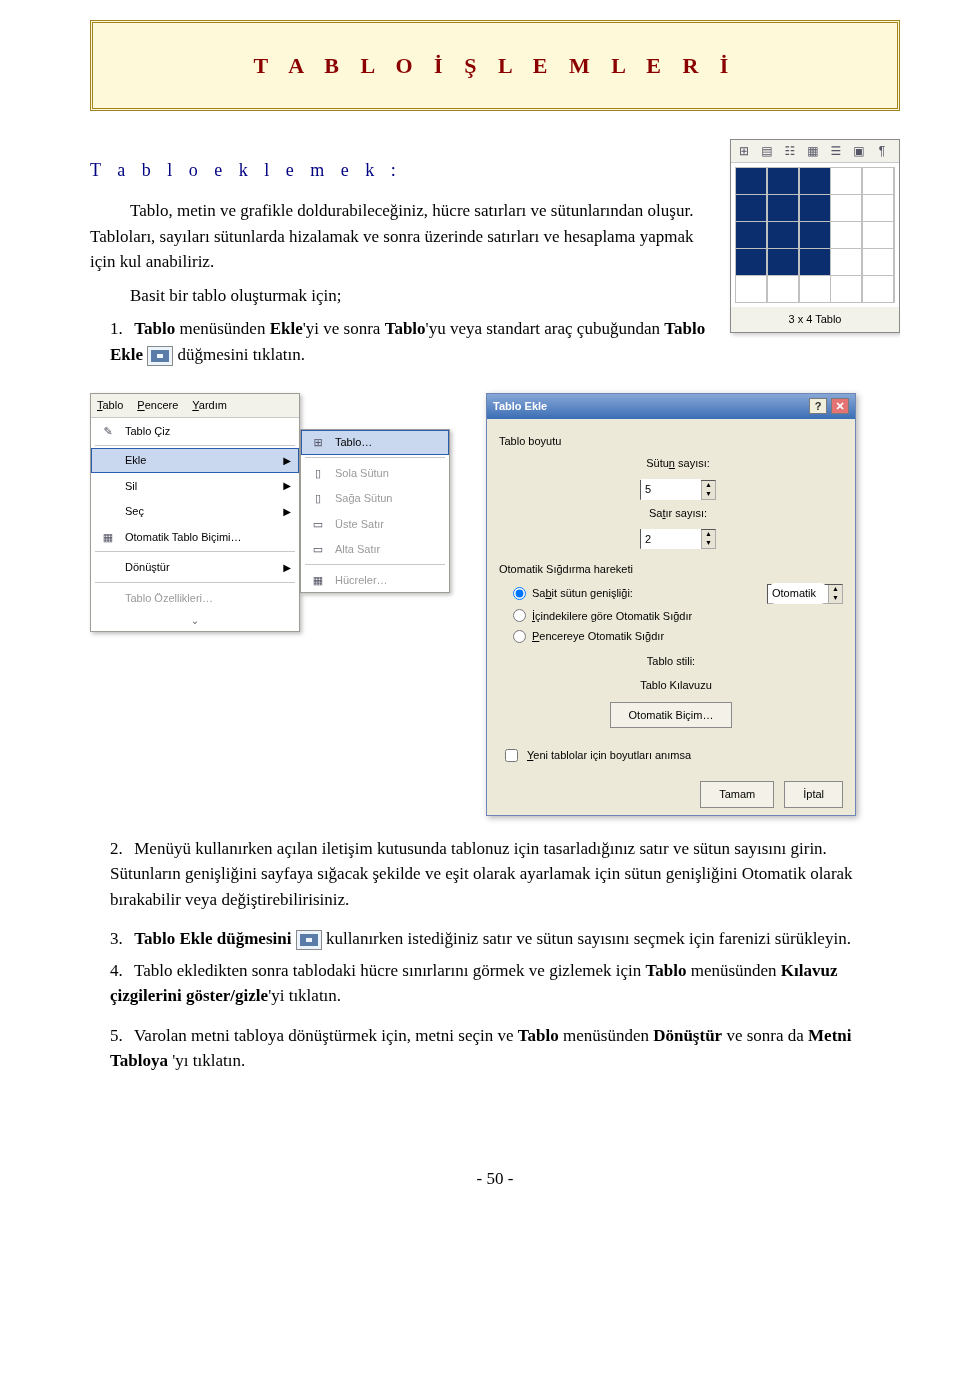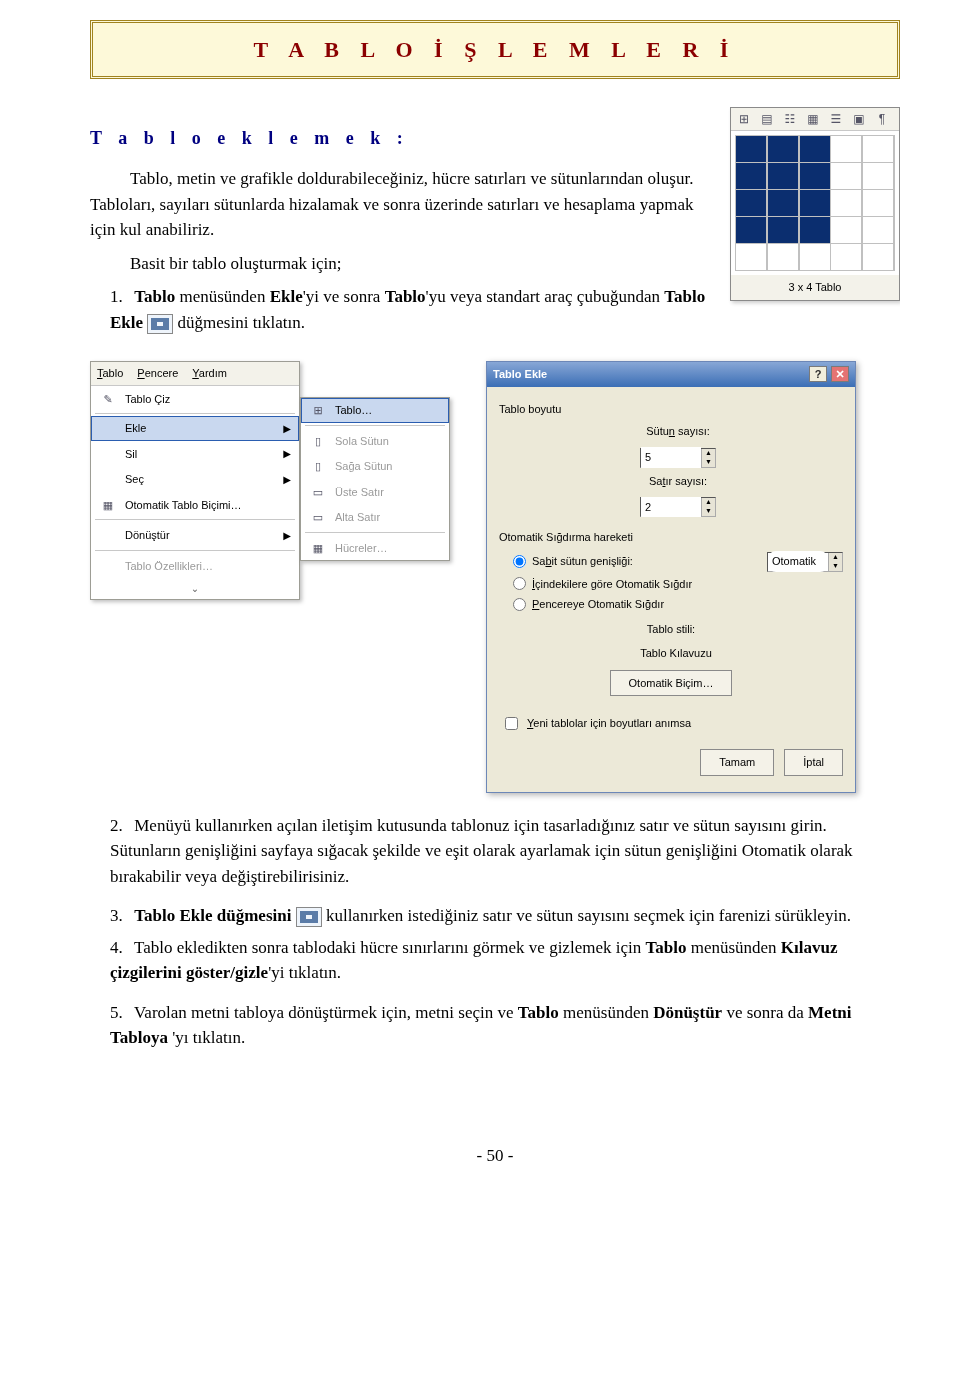--- a/index.html
+++ b/index.html
@@ -9,31 +9,31 @@
     line-height: 1.5;
     color: #000;
     background: #fff;
     margin: 0;
     padding: 20px 60px 40px 90px;
     width: 960px;
   }
   .title-banner {
     border: 3px double #a0831f;
     background: #fdf9d9;
-    padding: 10px 20px;
+    padding: 26px 20px;
     margin-bottom: 28px;
     color: #8b0000;
     font-size: 22px;
     font-weight: bold;
     letter-spacing: 8px;
     text-align: center;
   }
   .section-heading {
     color: #000080;
-    font-weight: bold;
+    font-weight: normal;
     font-size: 18px;
     letter-spacing: 6px;
     margin: 18px 0 14px 0;
   }
   p { margin: 8px 0; }
   .indent { text-indent: 40px; }
   .step-row { margin: 6px 0 6px 20px; }
   .inline-icon {
     display: inline-block;
     width: 26px;
@@ -151,21 +151,21 @@
     color:#fff; padding:4px 6px; font-weight:bold;
   }
   .dlg-titlebar .btns { margin-left:auto; display:flex; gap:4px; }
   .dlg-titlebar .winbtn {
     width:18px; height:16px; background:#f1eedc;
     border:1px solid #7a7a7a; color:#2b2b2b;
     display:flex; align-items:center; justify-content:center;
     font-size:11px; font-family:Arial;
   }
   .dlg-titlebar .winbtn.close { background:#e57373; color:#fff; }
-  .dlg-body { padding: 10px 12px 16px 12px; }
+  .dlg-body { padding: 10px 12px 7px 12px; }
   .dlg-body .grp-title { margin: 4px 0 6px 0; }
   .dlg-row { display:flex; align-items:center; margin:5px 0 5px 14px; gap:8px;flex-direction:column; }
   .dlg-row label { flex:1; }
   .spinner {
     display:flex; align-items:center;
     border:1px inset #aaa; background:#fff; height:20px;
   }
   .spinner input {
     width:60px; border:none; font: inherit; padding:2px 4px; background:#fff;
   }

